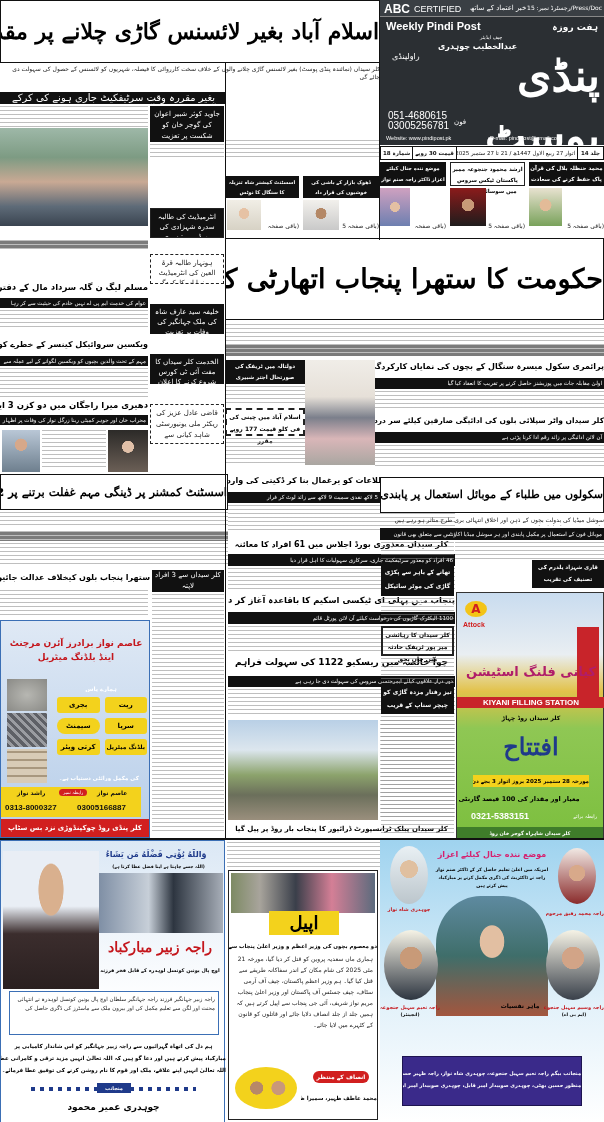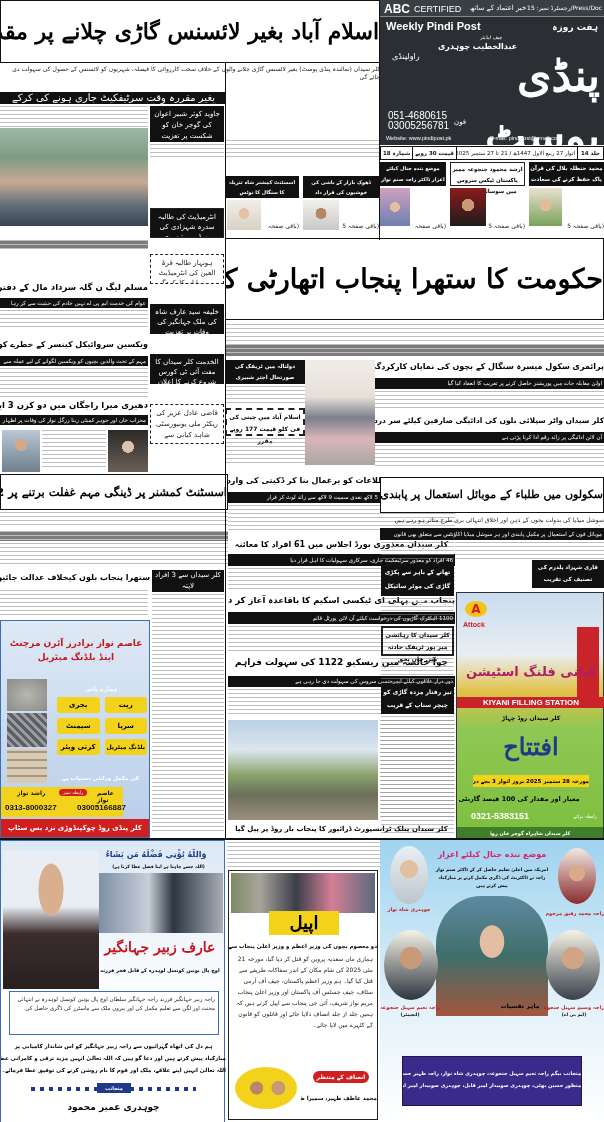--- a/index.html
+++ b/index.html
@@ -90,26 +90,26 @@
   <div class="hl" style="position:absolute;left:0;top:16px;width:150px;font-size:9px;color:#c4161c;line-height:12px">عاصم نواز برادرز آئرن مرچنٹ</div>
   <div class="hl" style="position:absolute;left:0;top:30px;width:150px;font-size:9px;color:#c4161c;line-height:12px">اینڈ بلڈنگ میٹریل</div>
   <div style="position:absolute;left:6px;top:58px;width:40px;height:32px;background:radial-gradient(#b7b7b2,#8a8a86)"></div>
   <div style="position:absolute;left:6px;top:92px;width:40px;height:34px;background:repeating-linear-gradient(45deg,#5e6066 0 3px,#9a9ca1 3px 6px)"></div>
   <div style="position:absolute;left:6px;top:128px;width:40px;height:34px;background:repeating-linear-gradient(0deg,#d8cbb6 0 6px,#a8977e 6px 8px)"></div>
   <div class="hl" style="position:absolute;left:60px;top:64px;width:80px;font-size:6px;color:#fff">ہمارے پاس</div>
   <div style="position:absolute;left:56px;top:76px;width:90px;display:grid;grid-template-columns:1fr 1fr;gap:5px;direction:rtl">
     <div class="hl" style="background:#f3d21c;border-radius:3px;font-size:7px;line-height:16px">ریت</div>
     <div class="hl" style="background:#f3d21c;border-radius:3px;font-size:7px;line-height:16px">بجری</div>
     <div class="hl" style="background:#f3d21c;border-radius:3px;font-size:7px;line-height:16px">سریا</div>
-    <div class="hl" style="background:#f3d21c;border-radius:3px;font-size:7px;line-height:16px">سیمنٹ</div>
+    <div class="hl" style="background:#f3d21c;border-radius:8px;font-size:7px;line-height:16px">سیمنٹ</div>
     <div class="hl" style="background:#f3d21c;border-radius:3px;font-size:6px;line-height:16px">بلڈنگ میٹریل</div>
     <div class="hl" style="background:#f3d21c;border-radius:3px;font-size:7px;line-height:16px">کرتی ویئر</div>
   </div>
   <div class="hl" style="position:absolute;left:50px;top:154px;width:96px;font-size:5.5px;color:#fff">کی مکمل ورائٹی دستیاب ہے۔</div>
-  <div style="position:absolute;left:0;top:166px;width:122px;height:30px;background:#f3d21c">
+  <div style="position:absolute;left:0;top:166px;width:140px;height:30px;background:#f3d21c">
     <span style="position:absolute;left:16px;top:2px;font-size:6px;font-weight:bold">راشد نواز</span>
     <span style="position:absolute;left:58px;top:2px;font-size:4.5px;background:#d11f1f;color:#fff;border-radius:6px;padding:1px 4px">رابطہ نمبر</span>
     <span style="position:absolute;left:96px;top:2px;font-size:6px;font-weight:bold">عاصم نواز</span>
     <span style="position:absolute;left:4px;top:16px;font-size:8px;font-weight:bold;font-family:'Liberation Sans',sans-serif">0313-8000327</span>
     <span style="position:absolute;left:76px;top:16px;font-size:8px;font-weight:bold;font-family:'Liberation Sans',sans-serif">03005166887</span>
   </div>
   <div class="hl" style="position:absolute;left:0;top:198px;width:148px;height:18px;background:#d11f1f;color:#fff;font-size:7px;line-height:18px">کلر پنڈی روڈ چوکپنڈوڑی نزد بس سٹاپ</div>
 </div>
 <div class="abs txt" style="left: 152px; top: 594px; width: 72px; height: 240px; background-image: repeating-linear-gradient(rgb(138, 138, 138) 0px, rgb(138, 138, 138) 1px, transparent 1px, transparent 4px); opacity: 0.55;"></div>
 
@@ -236,21 +236,21 @@
   <span style="position:absolute;right:6px;top:220px;font-size:5px;color:#fff">رابطہ برائے</span>
   <span style="position:absolute;left:14px;top:218px;font-size:9px;font-weight:bold;color:#fff;font-family:'Liberation Sans',sans-serif">0321-5383151</span>
   <div class="hl" style="position:absolute;left:0;top:234px;width:146px;font-size:5px;color:#fff;background:#3f7d2a;line-height:12px">کلر سیداں شاہراہ گوجر خان روڈ</div>
 </div>
 
 <div class="abs" style="left:0;top:840px;width:225px;height:360px;background:linear-gradient(180deg,#dbe8f5 0,#ffffff 45%);border:1px solid #3b6fb5">
   <div class="hl" style="position:absolute;left:90px;top:8px;width:130px;font-size:8px;color:#1f3a8a;line-height:12px">وَاللّٰهُ يُؤْتِي فَضْلَهُ مَن يَشَاءُ</div>
   <div class="hl" style="position:absolute;left:100px;top:22px;width:115px;font-size:4.5px;line-height:8px">(اللہ جسے چاہتا ہے اپنا فضل عطا کرتا ہے)</div>
   <div style="position:absolute;left:98px;top:32px;width:124px;height:60px;background:linear-gradient(90deg,#7f8fa5,#c7cfd8 40%,#2d3540 60%,#a7aeb8)"></div>
   <div class="person" style="position:absolute;left:2px;top:10px;width:96px;height:138px;background:radial-gradient(ellipse at 50% 28%,#d9b08e 0 18%,transparent 19%),linear-gradient(180deg,#e9eef5 0,#e9eef5 40%,#3b2d2d 60%,#2a2020)"></div>
-  <div class="hl" style="position:absolute;left:96px;top:96px;width:126px;font-size:14px;color:#c4161c;line-height:20px;font-family:'DejaVu Serif',serif">عارف زبیر جہانگیر</div>
+  <div class="hl" style="position:absolute;left:96px;top:96px;width:126px;font-size:14px;color:#c4161c;line-height:20px;font-family:'DejaVu Serif',serif">راجہ زبیر مبارکباد</div>
   <div class="hl" style="position:absolute;left:96px;top:124px;width:126px;font-size:5px;line-height:10px">اوچ پال یونین کونسل لوہدرہ کے قابل فخر فرزند</div>
   <div class="txt" style="position:absolute;left:8px;top:150px;width:210px;height:44px;border:1px solid #3b6fb5;background:#fff;padding:3px;font-size:5.5px;line-height:9px">راجہ زبیر جہانگیر فرزند راجہ جہانگیر سلطان اوچ پال یونین کونسل لوہدرہ نے انتہائی محنت اور لگن سے تعلیم مکمل کی اور بیرون ملک سے ماسٹرز کی ڈگری حاصل کی</div>
   <div class="hl" style="position:absolute;left:0;top:200px;width:225px;font-size:5.5px;line-height:10px">ہم دل کی اتھاہ گہرائیوں سے راجہ زبیر جہانگیر کو اس شاندار کامیابی پر</div>
   <div class="hl" style="position:absolute;left:0;top:212px;width:225px;font-size:5.5px;line-height:10px">مبارکباد پیش کرتے ہیں اور دعا گو ہیں کہ اللہ تعالیٰ انہیں مزید ترقی و کامرانی عطا فرمائے</div>
   <div class="hl" style="position:absolute;left:0;top:224px;width:225px;font-size:5.5px;line-height:10px">اللہ تعالیٰ انہیں اپنے علاقے، ملک اور قوم کا نام روشن کرنے کی توفیق عطا فرمائے۔ آمین</div>
   <div style="position:absolute;left:30px;top:246px;width:165px;height:4px;background:repeating-linear-gradient(90deg,#1f3a8a 0 4px,transparent 4px 9px)"></div>
   <div class="hl" style="position:absolute;left:96px;top:242px;width:34px;font-size:5px;background:#1f3a8a;color:#fff;line-height:10px">منجانب</div>
   <div class="hl" style="position:absolute;left:0;top:258px;width:225px;font-size:9px;line-height:16px">چوہدری عمیر محمود</div>
 </div>
 

